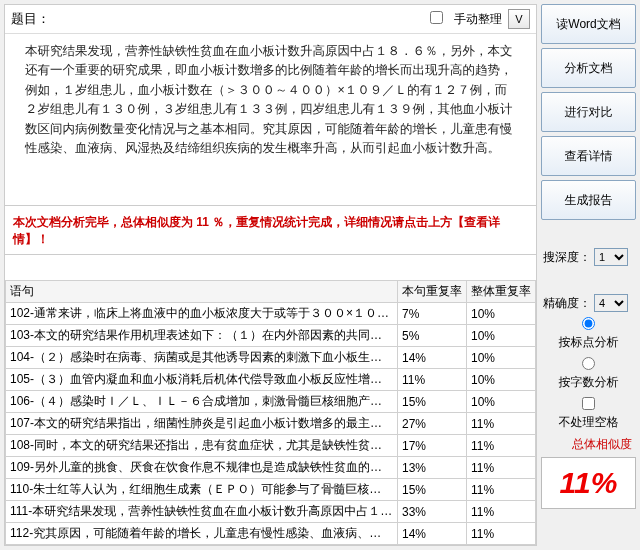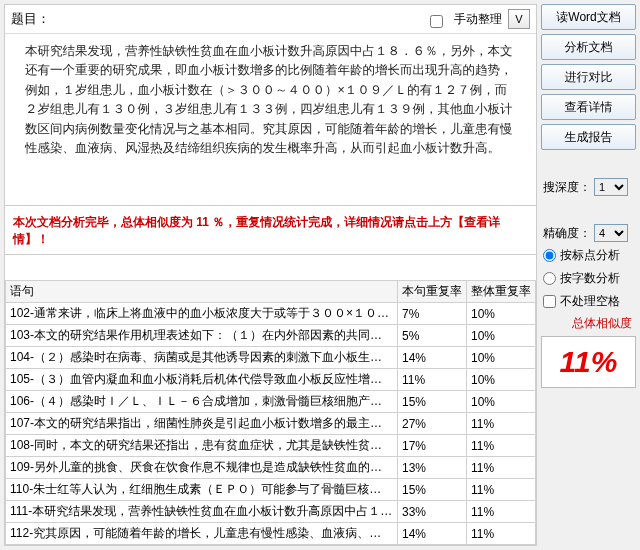--- a/index.html
+++ b/index.html
@@ -2,34 +2,34 @@
 <html><head>
 <meta charset="utf-8">
 <style>
 * { box-sizing: border-box; margin: 0; padding: 0; font-family: "Microsoft YaHei", SimSun, sans-serif; }
 body { background: #f0f0f0; width: 640px; height: 550px; font-size: 12px; overflow: hidden; }
 .app { display: flex; width: 100%; height: 100%; padding: 4px; gap: 4px; }
 .left { flex: 1; display: flex; flex-direction: column; gap: 2px; background: #fff; border: 1px solid #ccc; }
 .right { width: 95px; display: flex; flex-direction: column; gap: 4px; }
 .header-row { display: flex; align-items: center; gap: 6px; padding: 4px 6px; border-bottom: 1px solid #ddd; font-size: 13px; }
 .header-row label { margin-right: auto; }
-.chk { display: flex; align-items: flex-end; gap: 11px; font-size: 12px; }
+.chk { display: flex; align-items: flex-start; gap: 11px; font-size: 12px; }
 .vbtn { width: 22px; height: 20px; border: 1px solid #999; background: linear-gradient(#fff,#e8e8e8); font-size: 11px; cursor: pointer; }
 .content { flex: 1; padding: 6px 20px; font-size: 12.5px; line-height: 1.55; color: #222; border-bottom: 1px solid #ccc; overflow: hidden; }
 .status { padding: 6px 8px; color: #c00; font-size: 12px; font-weight: bold; border-bottom: 1px solid #ccc; }
 .table-wrap { flex: 0 0 auto; overflow: hidden; }
 table { width: 100%; border-collapse: collapse; font-size: 12px; margin-top: 23px; }
 th, td { border: 1px solid #d0d0d0; padding: 2px 4px; text-align: left; white-space: nowrap; overflow: hidden; text-overflow: ellipsis; }
 th { background: #f5f5f5; font-weight: normal; }
 td:nth-child(1) { max-width: 360px; }
 td:nth-child(2), td:nth-child(3) { width: 58px; }
-.btn { height: 26px; border: 1px solid #8aa6c1; background: linear-gradient(#fdfdfd,#e6eef7); font-size: 12px; cursor: pointer; border-radius: 2px; }
+.btn { height: 40px; border: 1px solid #8aa6c1; background: linear-gradient(#fdfdfd,#e6eef7); font-size: 12px; cursor: pointer; border-radius: 2px; }
 .ctrl-row { display: flex; align-items: center; gap: 3px; font-size: 12px; padding: 0 2px; margin-top: 24px; }
 .ctrl-row select { width: 34px; height: 18px; font-size: 11px; border: 1px solid #7e9db9; }
-.radio-row, .chk-row2 { display: flex; align-items: center; gap: 4px; font-size: 12px; padding: 1px 2px; }
+.radio-row, .chk-row2 { display: flex; align-items: center; gap: 4px; font-size: 12px; padding: 1px 2px; flex-direction: column; }
 .radio-row input, .chk-row2 input { margin: 0; }
 .sim-label { color: #c00; font-size: 12px; text-align: right; padding: 0 4px; }
 .sim-box { border: 1px solid #bbb; background: #fff; padding: 8px 4px; text-align: center; }
 .sim-val { color: #e00; font-size: 30px; font-weight: bold; font-style: italic; }
 .spacer { flex: 1; }
 </style>
 </head>
 <body>
 
 <div class="app">

